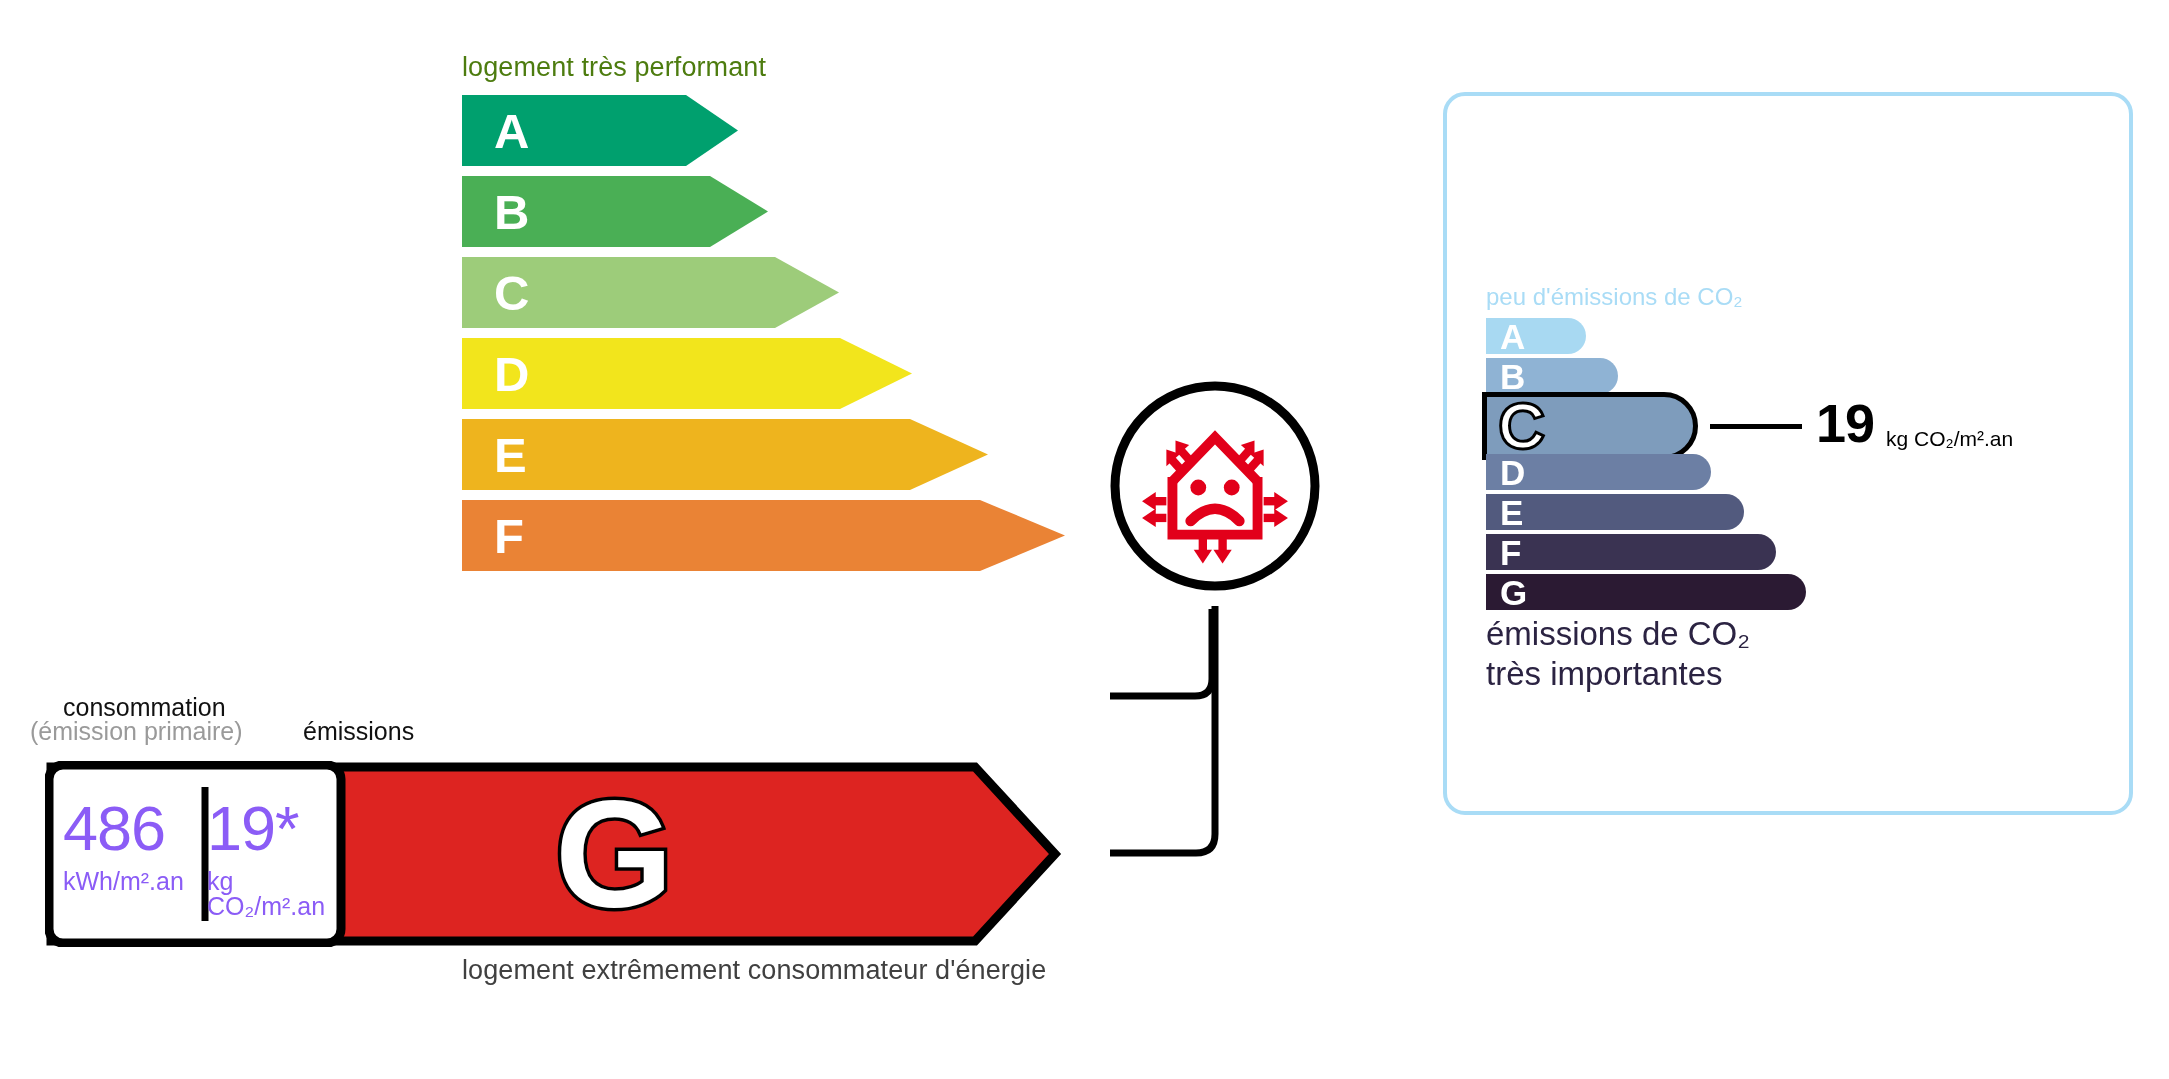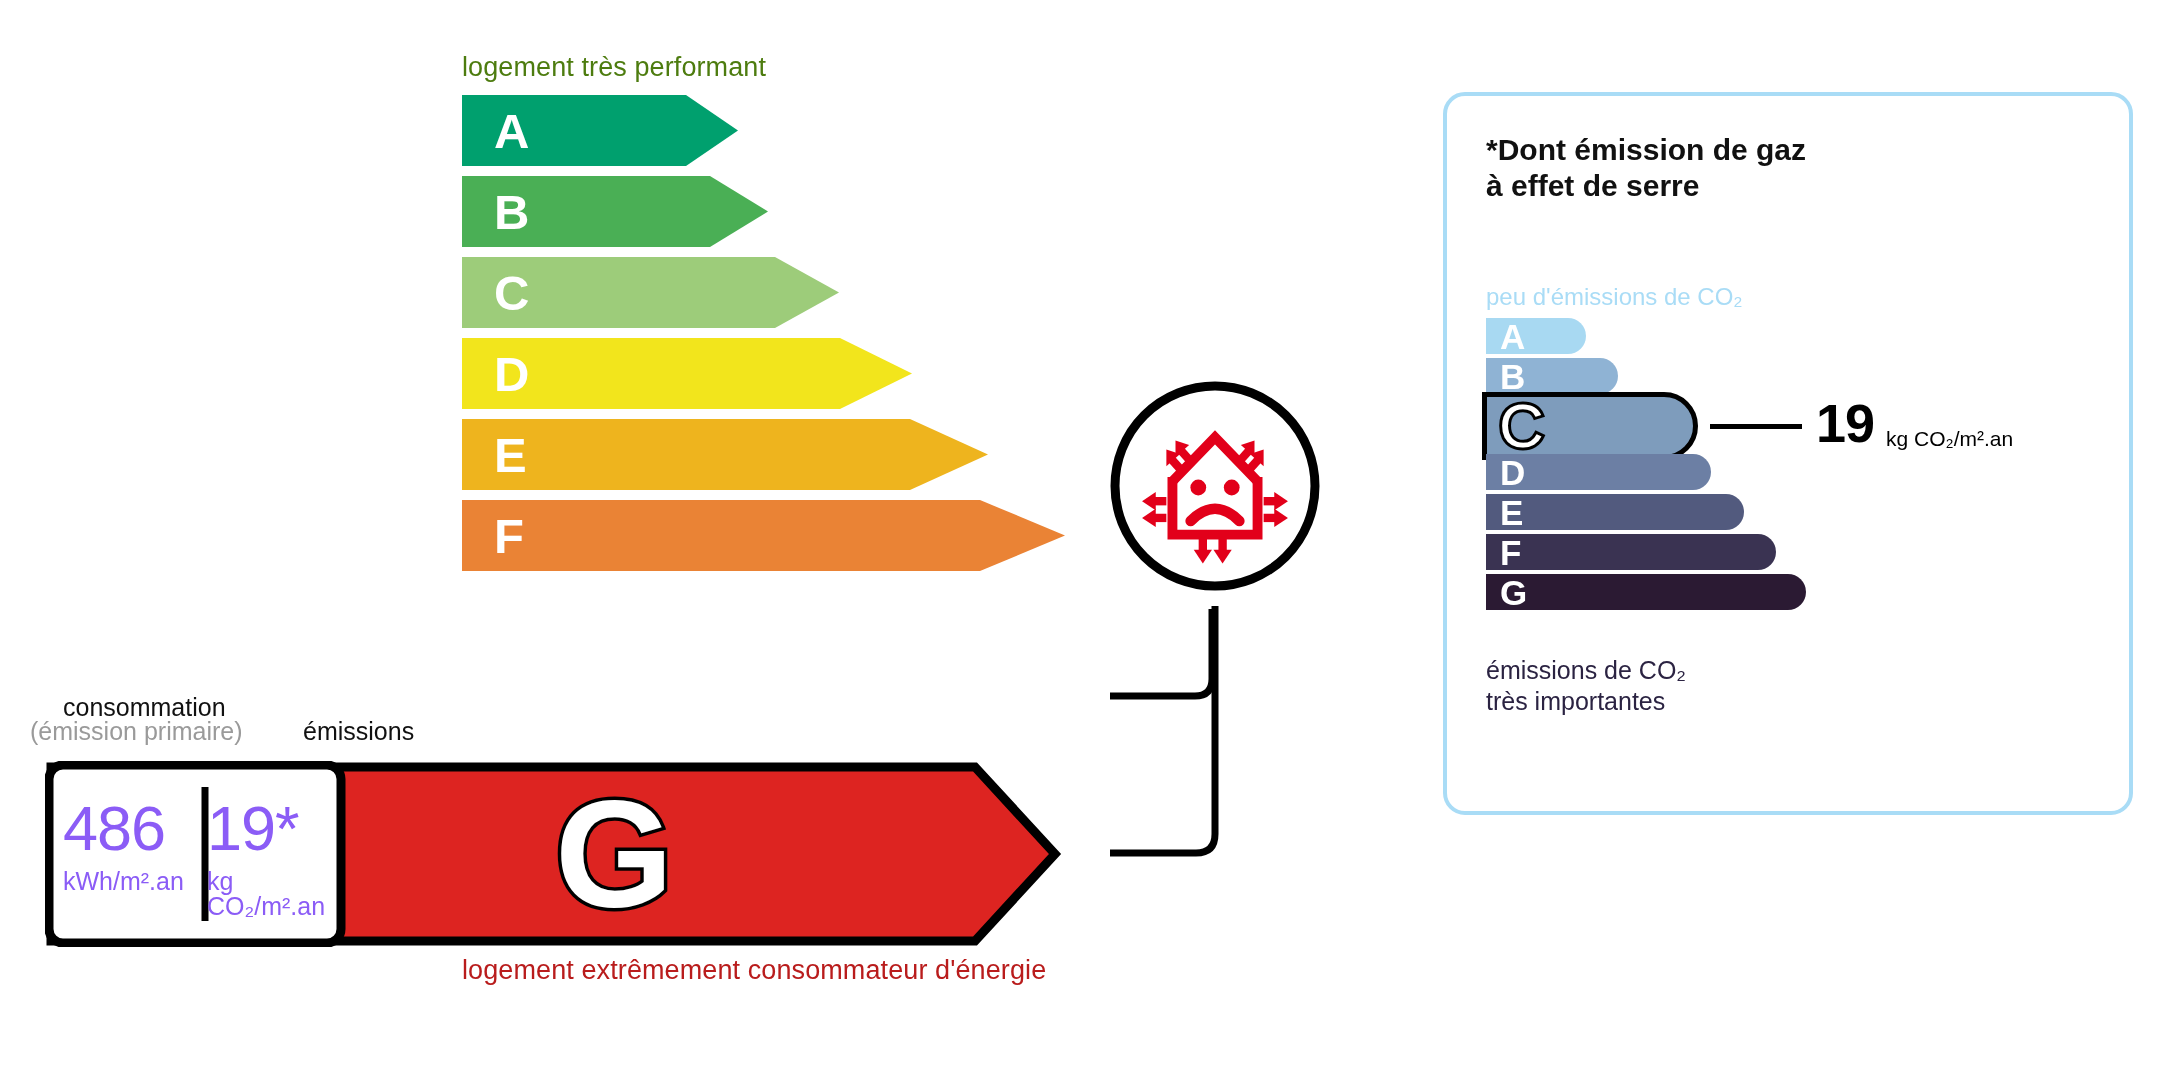--- a/index.html
+++ b/index.html
@@ -11,21 +11,21 @@
 
   
   #dpe-scale{position:absolute;left:0;top:0;width:1250px;height:1079px;}
 
   .top-label{
     position:absolute;left:462px;top:52px;
     font-size:27px;color:#4d7c0f;letter-spacing:.1px;white-space:nowrap;
   }
   .bottom-label{
     position:absolute;left:462px;top:955px;
-    font-size:27px;color:#b91c1c;letter-spacing:.1px;white-space:nowrap;
+    font-size:27px;color:#404040;letter-spacing:.1px;white-space:nowrap;
   }
 
   .bar-row{position:absolute;left:462px;}
   .bar{position:relative;height:100%;width:100%;}
   .bar svg{display:block;}
   .bar-letter{
     position:absolute;left:32px;top:50%;transform:translateY(-50%);
     color:#ffffff;font-weight:bold;line-height:1;
     font-family:"Liberation Sans","DejaVu Sans",sans-serif;
   }
@@ -80,21 +80,21 @@
     position:absolute;left:12px;top:50%;transform:translateY(-50%);
     font-size:62px;font-weight:normal;color:#fff;line-height:1;
     -webkit-text-stroke:6px #000;paint-order:stroke fill;
     font-family:"Liberation Sans","DejaVu Sans",sans-serif;
   }
   #co2-leader{position:absolute;height:5px;background:#000;}
   #co2-value{position:absolute;font-size:54px;font-weight:bold;color:#000;line-height:1;letter-spacing:-1px;}
   #co2-value-unit{position:absolute;font-size:21px;color:#000;line-height:1;white-space:nowrap;}
   #co2-bottom-label{
     position:absolute;left:39px;
-    font-size:25px;color:#2b2342;line-height:1.22;white-space:pre-line;margin-top:41px;
+    font-size:33px;color:#2b2342;line-height:1.22;white-space:pre-line;
   }
 </style>
 </head>
 <body>
 
 <div id="dpe-scale">
 
   <div class="top-label">logement très performant</div>
 
   <div id="scale-rows">
@@ -220,22 +220,20 @@
         <path d="M98 60 L89 54 L89 66 Z"></path>
         <path d="M98 71 L89 65 L89 77 Z"></path>
         <path d="M42 101 L36 92 L48 92 Z"></path>
         <path d="M55 101 L49 92 L61 92 Z"></path>
       </g>
     </g>
   </svg>
 </div>
 
 <div id="co2-panel">
-  <div id="co2-title">*Dont émission de gaz
-à effet de serre</div>
   <div id="co2-top-label">peu d'émissions de CO₂</div>
 
   <div id="co2-rows">
       <div class="co2-row" style="top: 222px; width: 100px; height: 36px;">
         <div class="co2-bar" style="background:#a8d9f2">
           <span class="co2-letter">A</span>
         </div>
       </div>
       <div class="co2-row" style="top: 262px; width: 132px; height: 36px;">
         <div class="co2-bar" style="background:#8fb3d4">

